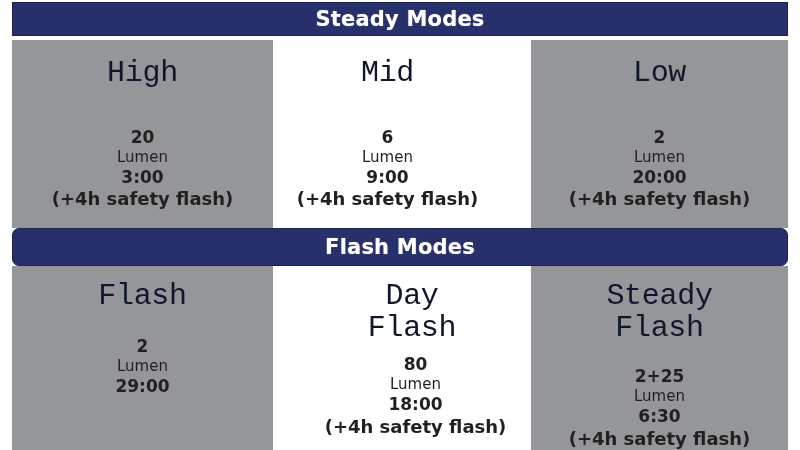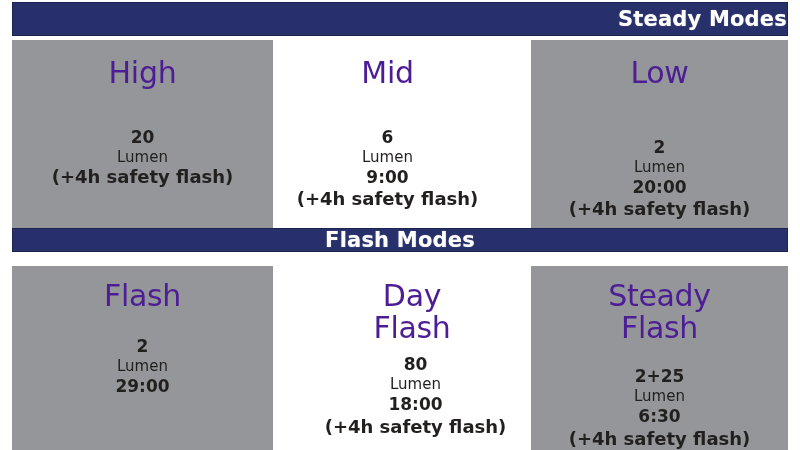--- a/index.html
+++ b/index.html
@@ -29,53 +29,54 @@
     justify-content: center;
   }
   .banner-label {
     color: #ffffff;
     font-size: 21px;
     font-weight: bold;
     letter-spacing: 0.2px;
     line-height: 1;
     text-shadow: 0 0 1px rgba(255,255,255,0.5);
   }
-  #banner-steady { top: 2px;   height: 34px; justify-content: flex-end; }
-  #banner-flash  { top: 228px; height: 24px; }
+  #banner-steady { top: 2px;   height: 34px; }
+  #banner-flash  { top: 228px; height: 38px; border-radius: 7px; }
 
   
   .panel {
     position: absolute;
     box-sizing: border-box;
     display: flex;
     flex-direction: column;
     align-items: center;
   }
   .panel-gray  { background: #949699; }
   .panel-white { background: #ffffff; }
 
   
   #panel-high { left: 12px;  top: 40px; width: 261px; height: 188px; }
   #panel-mid  { left: 273px; top: 40px; width: 229px; height: 188px; }
-  #panel-low  { left: 531px; top: 40px; width: 257px; height: 188px; gap: 10px; }
+  #panel-low  { left: 531px; top: 40px; width: 257px; height: 188px; }
 
   
   #panel-flash        { left: 12px;  top: 266px; width: 261px; height: 184px; }
   #panel-day-flash    { left: 283px; top: 266px; width: 258px; height: 184px; }
   #panel-steady-flash { left: 531px; top: 266px; width: 257px; height: 184px; }
 
   
   .mode-title {
-    color: #4c1d95;
+    color: #0f172a;
     font-size: 30px;
     font-weight: normal;
     line-height: 1.07;
     text-align: center;
     letter-spacing: -0.3px;
     white-space: pre-line;
+    font-family: Liberation Mono, monospace;
   }
   .spec {
     text-align: center;
     color: #221f1f;
   }
   .spec-lumens {
     font-size: 17px;
     font-weight: bold;
     line-height: 1.25;
   }
@@ -118,20 +119,21 @@
 
   <div class="banner" id="banner-steady">
     <span class="banner-label">Steady Modes</span>
   </div>
 
   <div class="panel panel-gray" id="panel-high">
     <div class="mode-title">High</div>
     <div class="spec">
       <div class="spec-lumens">20</div>
       <div class="spec-lumen-label">Lumen</div>
+      <div class="spec-runtime">3:00</div>
       <div class="spec-note">(+4h safety flash)</div>
     </div>
   </div>
 
   <div class="panel panel-white" id="panel-mid">
     <div class="mode-title">Mid</div>
     <div class="spec">
       <div class="spec-lumens">6</div>
       <div class="spec-lumen-label">Lumen</div>
       <div class="spec-runtime">9:00</div>

